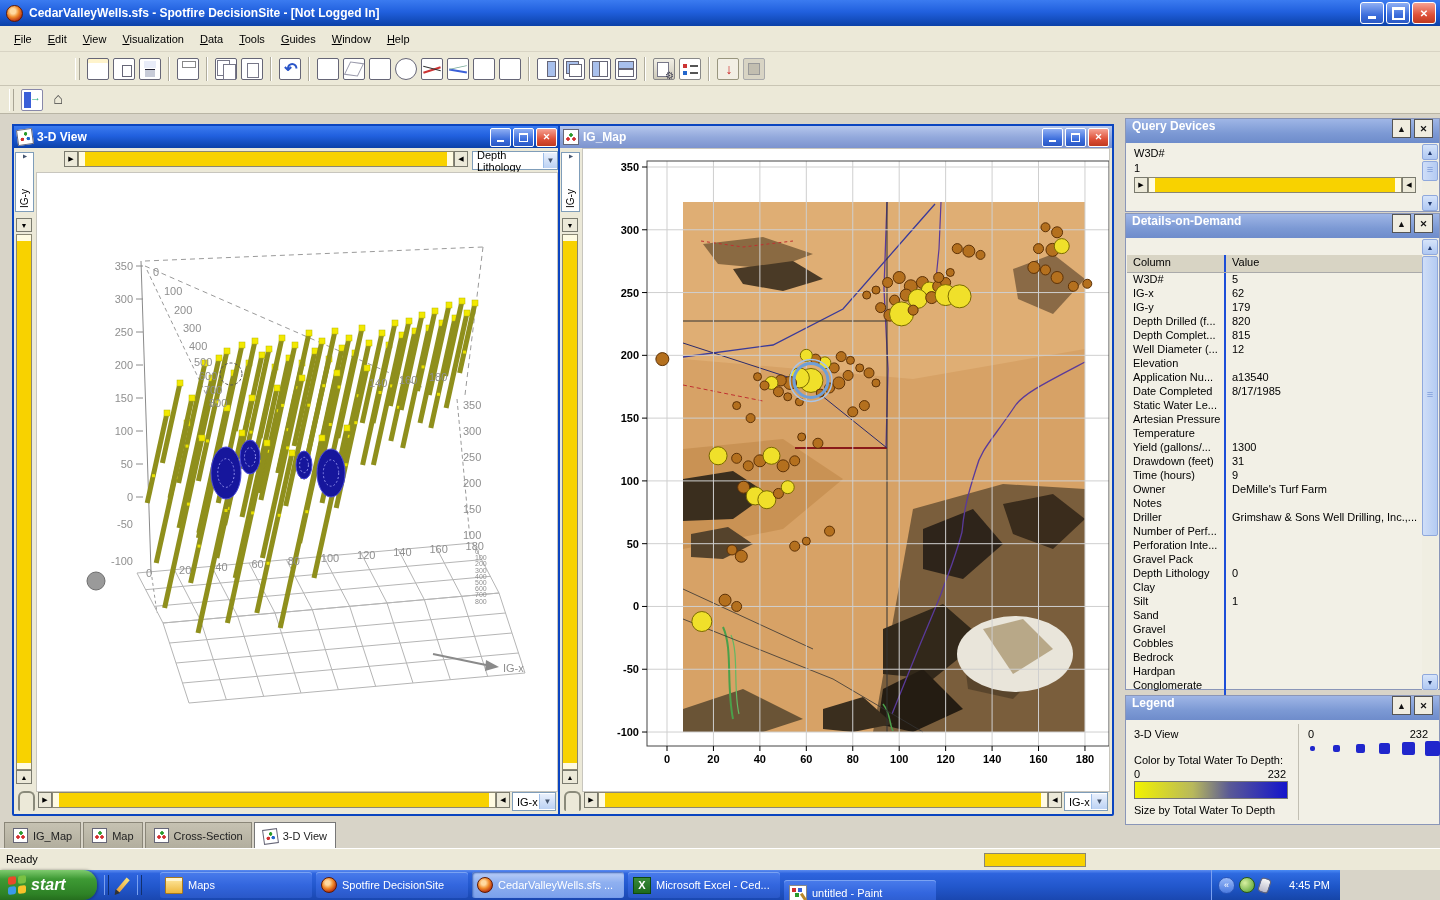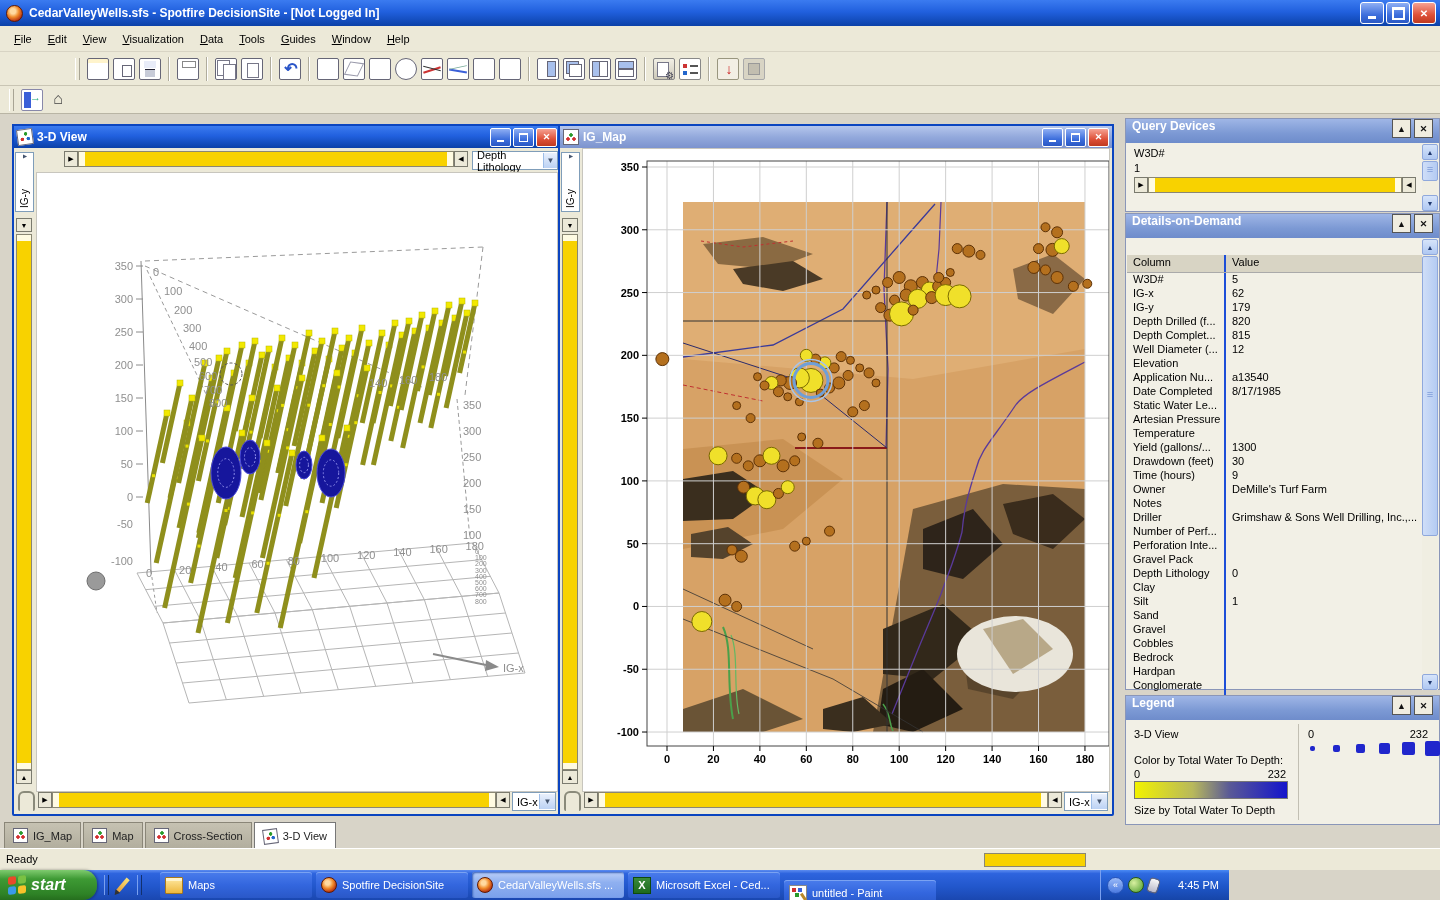--- a/index.html
+++ b/index.html
@@ -126,21 +126,21 @@
   #tabsrow{left:4px;top:822px;height:26px;display:flex}
   .tab{height:25px;display:flex;align-items:center;padding:0 8px;border:1px solid #8A8678;border-bottom:none;background:linear-gradient(180deg,#C6C2B2,#B2AE9E);margin-right:2px;font-size:11px;color:#222}
   .tab.active{background:#FFFFFF;font-weight:normal;border-color:#777;height:26px}
   .tabicon{width:13px;height:13px;border:1px solid #667;margin-right:5px;background:radial-gradient(circle at 4px 8px,#D23030 0 1.5px,transparent 2px),radial-gradient(circle at 7px 4px,#2A9A2A 0 1.5px,transparent 2px),radial-gradient(circle at 9px 8px,#D23030 0 1.5px,transparent 2px),#fff}
   .tabicon.cube{background:radial-gradient(circle at 4px 8px,#D23030 0 1.5px,transparent 2px),radial-gradient(circle at 7px 4px,#2A9A2A 0 1.5px,transparent 2px),radial-gradient(circle at 9px 8px,#26C 0 1.5px,transparent 2px),#fff;transform:rotate(-8deg)}
   
   #statusbar{left:0;top:848px;width:1440px;height:22px;background:#ECE9D8;border-top:1px solid #fff;box-sizing:border-box}
   #status-progress{position:absolute;left:984px;top:4px;width:102px;height:14px;border:1px solid #8A8774;background:#F8D200;box-sizing:border-box}
   #status-records{position:absolute;left:1090px;top:0;right:0;height:22px;border-left:1px solid #A8A494;display:flex;align-items:center;padding-left:6px}
   
-  #taskbar{left:0;top:870px;width:1229px;height:30px;background:linear-gradient(180deg,#5C8CF0 0%,#2E64DE 12%,#2257CC 55%,#1A47B0 100%)}
+  #taskbar{left:0;top:870px;width:1340px;height:30px;background:linear-gradient(180deg,#5C8CF0 0%,#2E64DE 12%,#2257CC 55%,#1A47B0 100%)}
   #startbtn{position:absolute;left:0;top:0;width:97px;height:30px;border-radius:0 14px 14px 0;
             background:linear-gradient(180deg,#7FCB6F 0%,#3E9A34 30%,#2E8226 80%,#256E1E 100%);
             display:flex;align-items:center;color:#fff;font-weight:bold;font-style:italic;font-size:16px;padding-left:8px;box-sizing:border-box;box-shadow:1px 0 3px rgba(0,0,0,.4)}
   .flag{width:18px;height:18px;position:relative;margin-right:5px;transform:skewY(-6deg)}
   .flag i{position:absolute;width:8px;height:8px;border-radius:2px}
   .flag .f1{left:0;top:0;background:#E84A2A}.flag .f2{right:0;top:0;background:#7AC143}
   .flag .f3{left:0;bottom:0;background:#3A9AE8}.flag .f4{right:0;bottom:0;background:#F8C22A}
   #quicklaunch{position:absolute;left:100px;top:0;width:56px;height:30px;display:flex;align-items:center}
   .ql-grip{width:3px;height:20px;border-left:1px solid #7AA0F0;border-right:1px solid #12306E;margin:0 4px}
   .pencil{width:4px;height:16px;background:linear-gradient(180deg,#F8E27A,#E8A23A);transform:rotate(40deg);position:relative;margin:0 8px}
@@ -873,21 +873,21 @@
         <div class="dodrow">
           <div class="c1">Temperature</div>
           <div class="c2"></div>
         </div>
         <div class="dodrow">
           <div class="c1">Yield (gallons/...</div>
           <div class="c2">1300</div>
         </div>
         <div class="dodrow">
           <div class="c1">Drawdown (feet)</div>
-          <div class="c2">30</div>
+          <div class="c2">31</div>
         </div>
         <div class="dodrow">
           <div class="c1">Time (hours)</div>
           <div class="c2">9</div>
         </div>
         <div class="dodrow">
           <div class="c1">Owner</div>
           <div class="c2">DeMille's Turf Farm</div>
         </div>
         <div class="dodrow">

